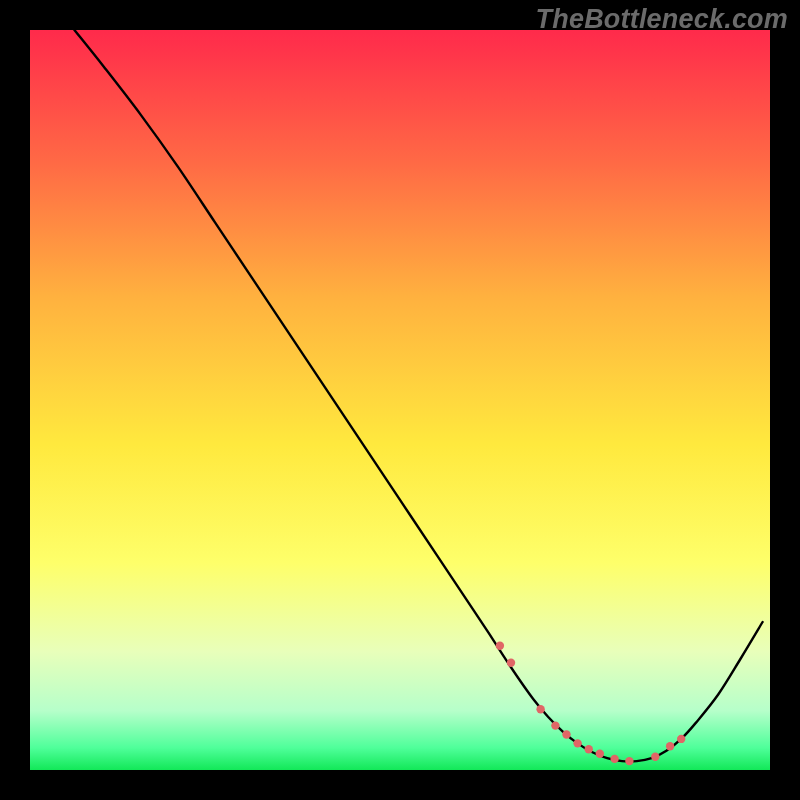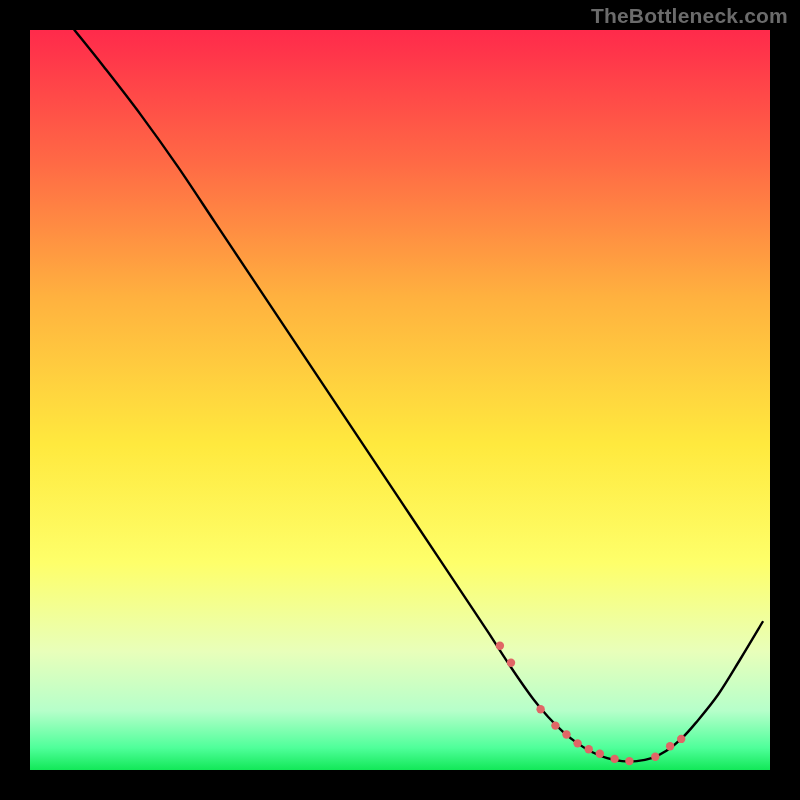--- a/index.html
+++ b/index.html
@@ -14,25 +14,26 @@
     position: relative;
     width: 800px;
     height: 800px;
     background: #000;
   }
   .watermark {
     position: absolute;
     top: 4px;
     right: 12px;
     font-family: Arial, Helvetica, sans-serif;
-    font-size: 21px;
+    font-size: 27px;
     font-weight: 600;
     color: #6b6b6b;
     letter-spacing: 0.2px;
     z-index: 10;
+    font-style: italic;
   }
   .plot {
     position: absolute;
     left: 30px;
     top: 30px;
     width: 740px;
     height: 740px;
   }
   svg {
     display: block;

